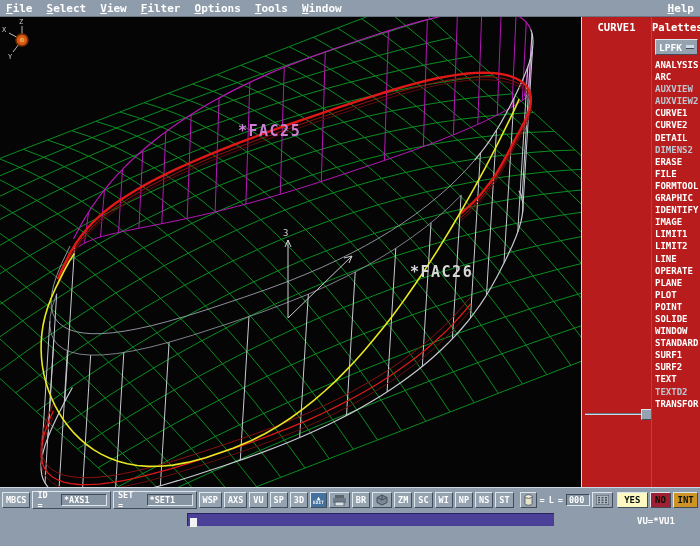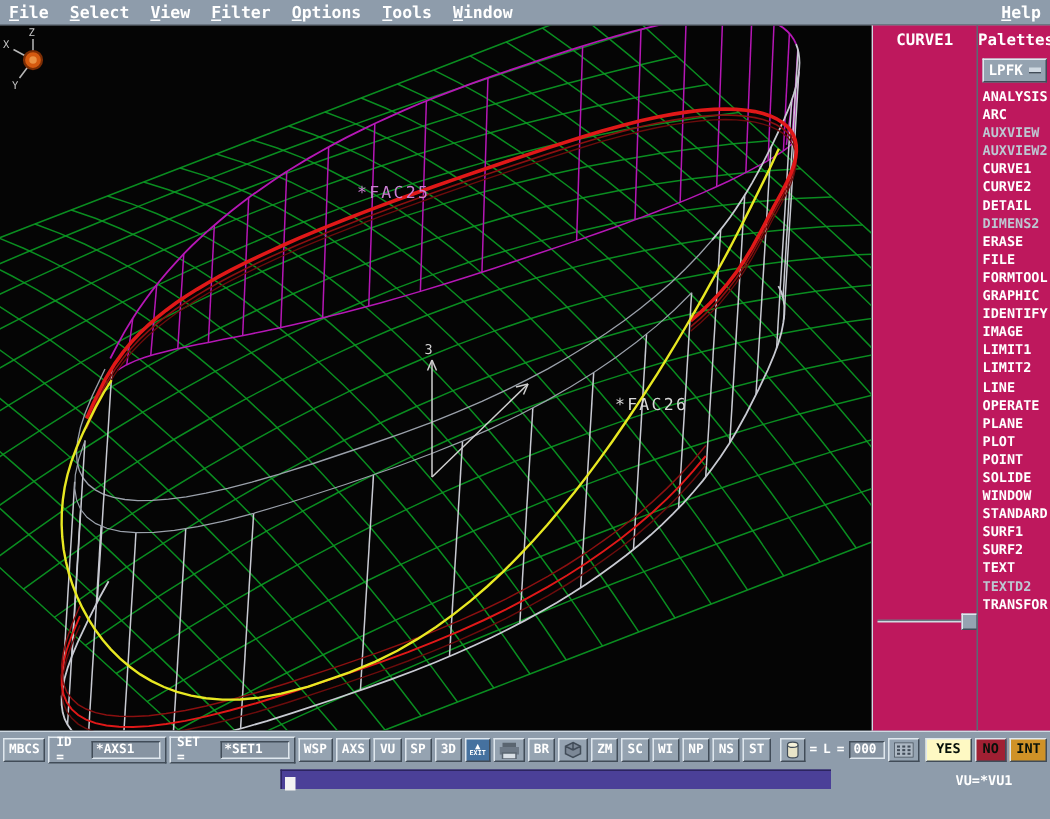--- a/index.html
+++ b/index.html
@@ -8,23 +8,23 @@
   
   .menubar{height:17px;display:flex;align-items:center;padding:0 6px;background:#8e9cab;
            font-size:11px;font-weight:bold;border-bottom:1px solid #6b7682;box-sizing:border-box;}
   .menubar .left{display:flex;gap:14px;}
   .menubar .right{margin-left:auto;display:flex;}
   .menu-item{cursor:default;white-space:nowrap;}
   .menu-item u{text-decoration:underline;}
   
   .main{display:flex;height:470px;}
   .viewport{position:relative;width:581px;height:470px;background:#050505;overflow:hidden;}
-  .vlabel{position:absolute;font-size:11px;letter-spacing:1.5px;font-weight:normal;}
-  
-  .sidepanel{width:119px;height:470px;display:flex;background:#be185d;
+  .vlabel{position:absolute;font-size:15px;letter-spacing:1.5px;font-weight:bold;}
+  
+  .sidepanel{width:119px;height:470px;display:flex;background:#b91c1c;
              border-left:1px solid #cfd9e2;box-sizing:border-box;}
   .col-left{position:relative;width:70px;box-sizing:border-box;padding-top:4px;}
   .col-right{position:relative;width:49px;box-sizing:border-box;
              border-left:1px solid #5c6874;padding-top:4px;}
   .panel-title{font-size:10.5px;font-weight:bold;text-align:center;margin-bottom:6px;white-space:nowrap;}
   .func-list{margin-top:12px;}
   .func-item{font-size:10.5px;font-weight:bold;padding:1px 0 1px 5px;white-space:nowrap;line-height:13.5px;}
   .func-item.selected{border-top:1px solid #dfe7ee;border-left:1px solid #dfe7ee;
                       border-bottom:1px solid #414c58;border-right:1px solid #414c58;
                       background:#95a3b1;}

